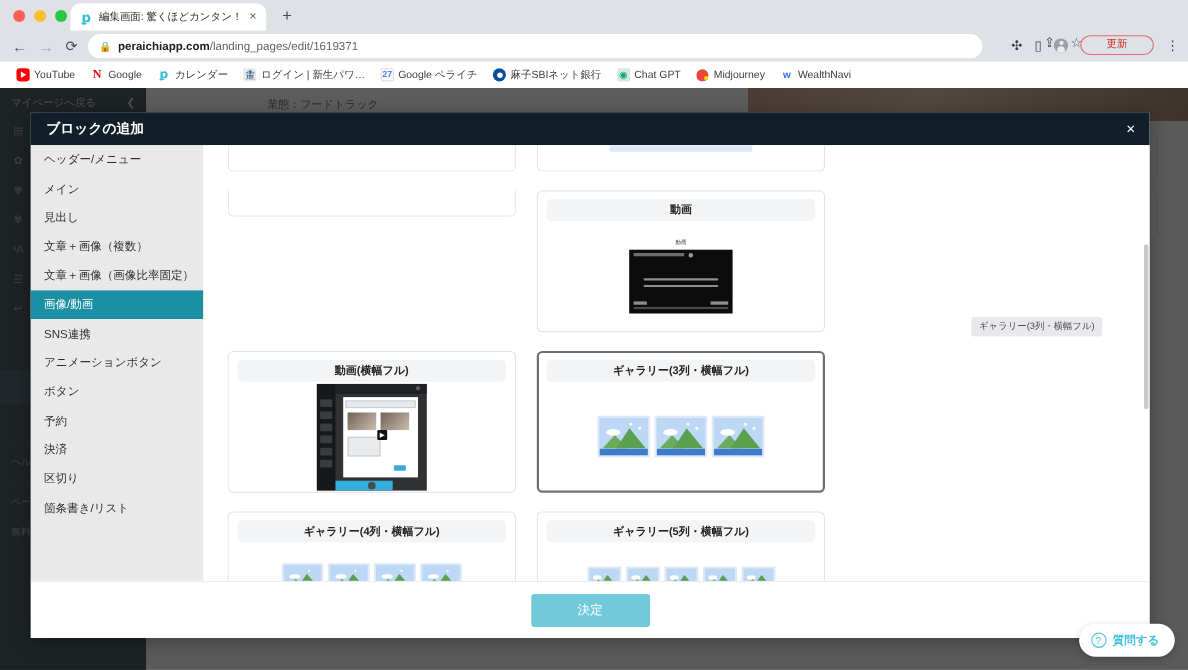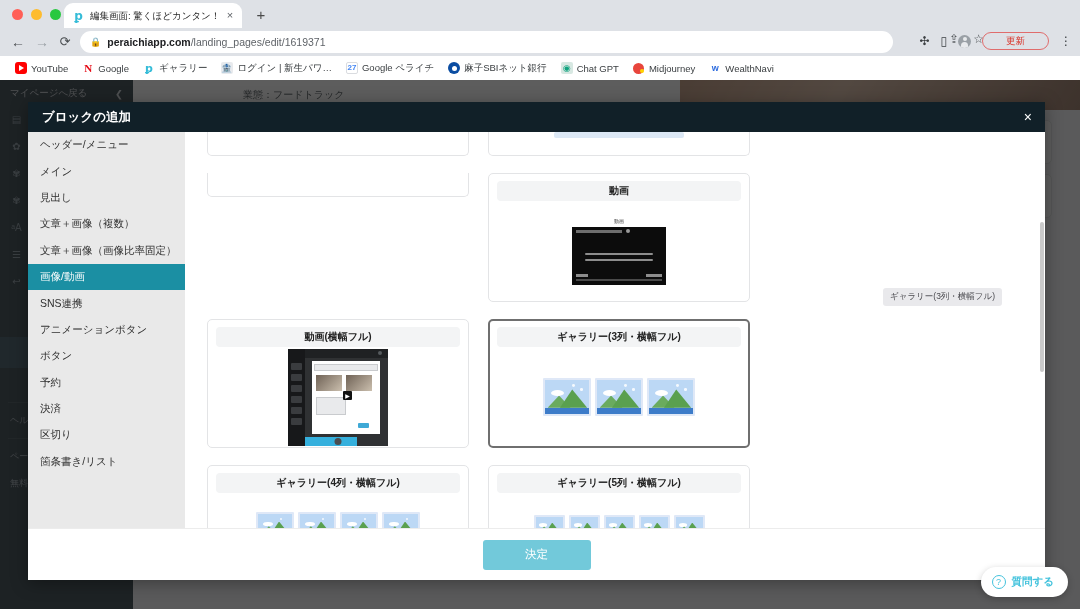--- a/index.html
+++ b/index.html
@@ -568,21 +568,21 @@
       <div class="bm">
           <span class="bm-ico ico-youtube"></span>
           <span class="bm-label">YouTube</span>
         </div>
       <div class="bm">
           <span class="bm-ico ico-netflix">N</span>
           <span class="bm-label">Google</span>
         </div>
       <div class="bm">
           <span class="bm-ico ico-peraichi">ꝑ</span>
-          <span class="bm-label">ギャラリー</span>
+          <span class="bm-label">カレンダー</span>
         </div>
       <div class="bm">
           <span class="bm-ico ico-bank">🏦</span>
           <span class="bm-label">ログイン | 新生パワ…</span>
         </div>
       <div class="bm">
           <span class="bm-ico ico-gcal">27</span>
           <span class="bm-label">Google ペライチ</span>
         </div>
       <div class="bm">

